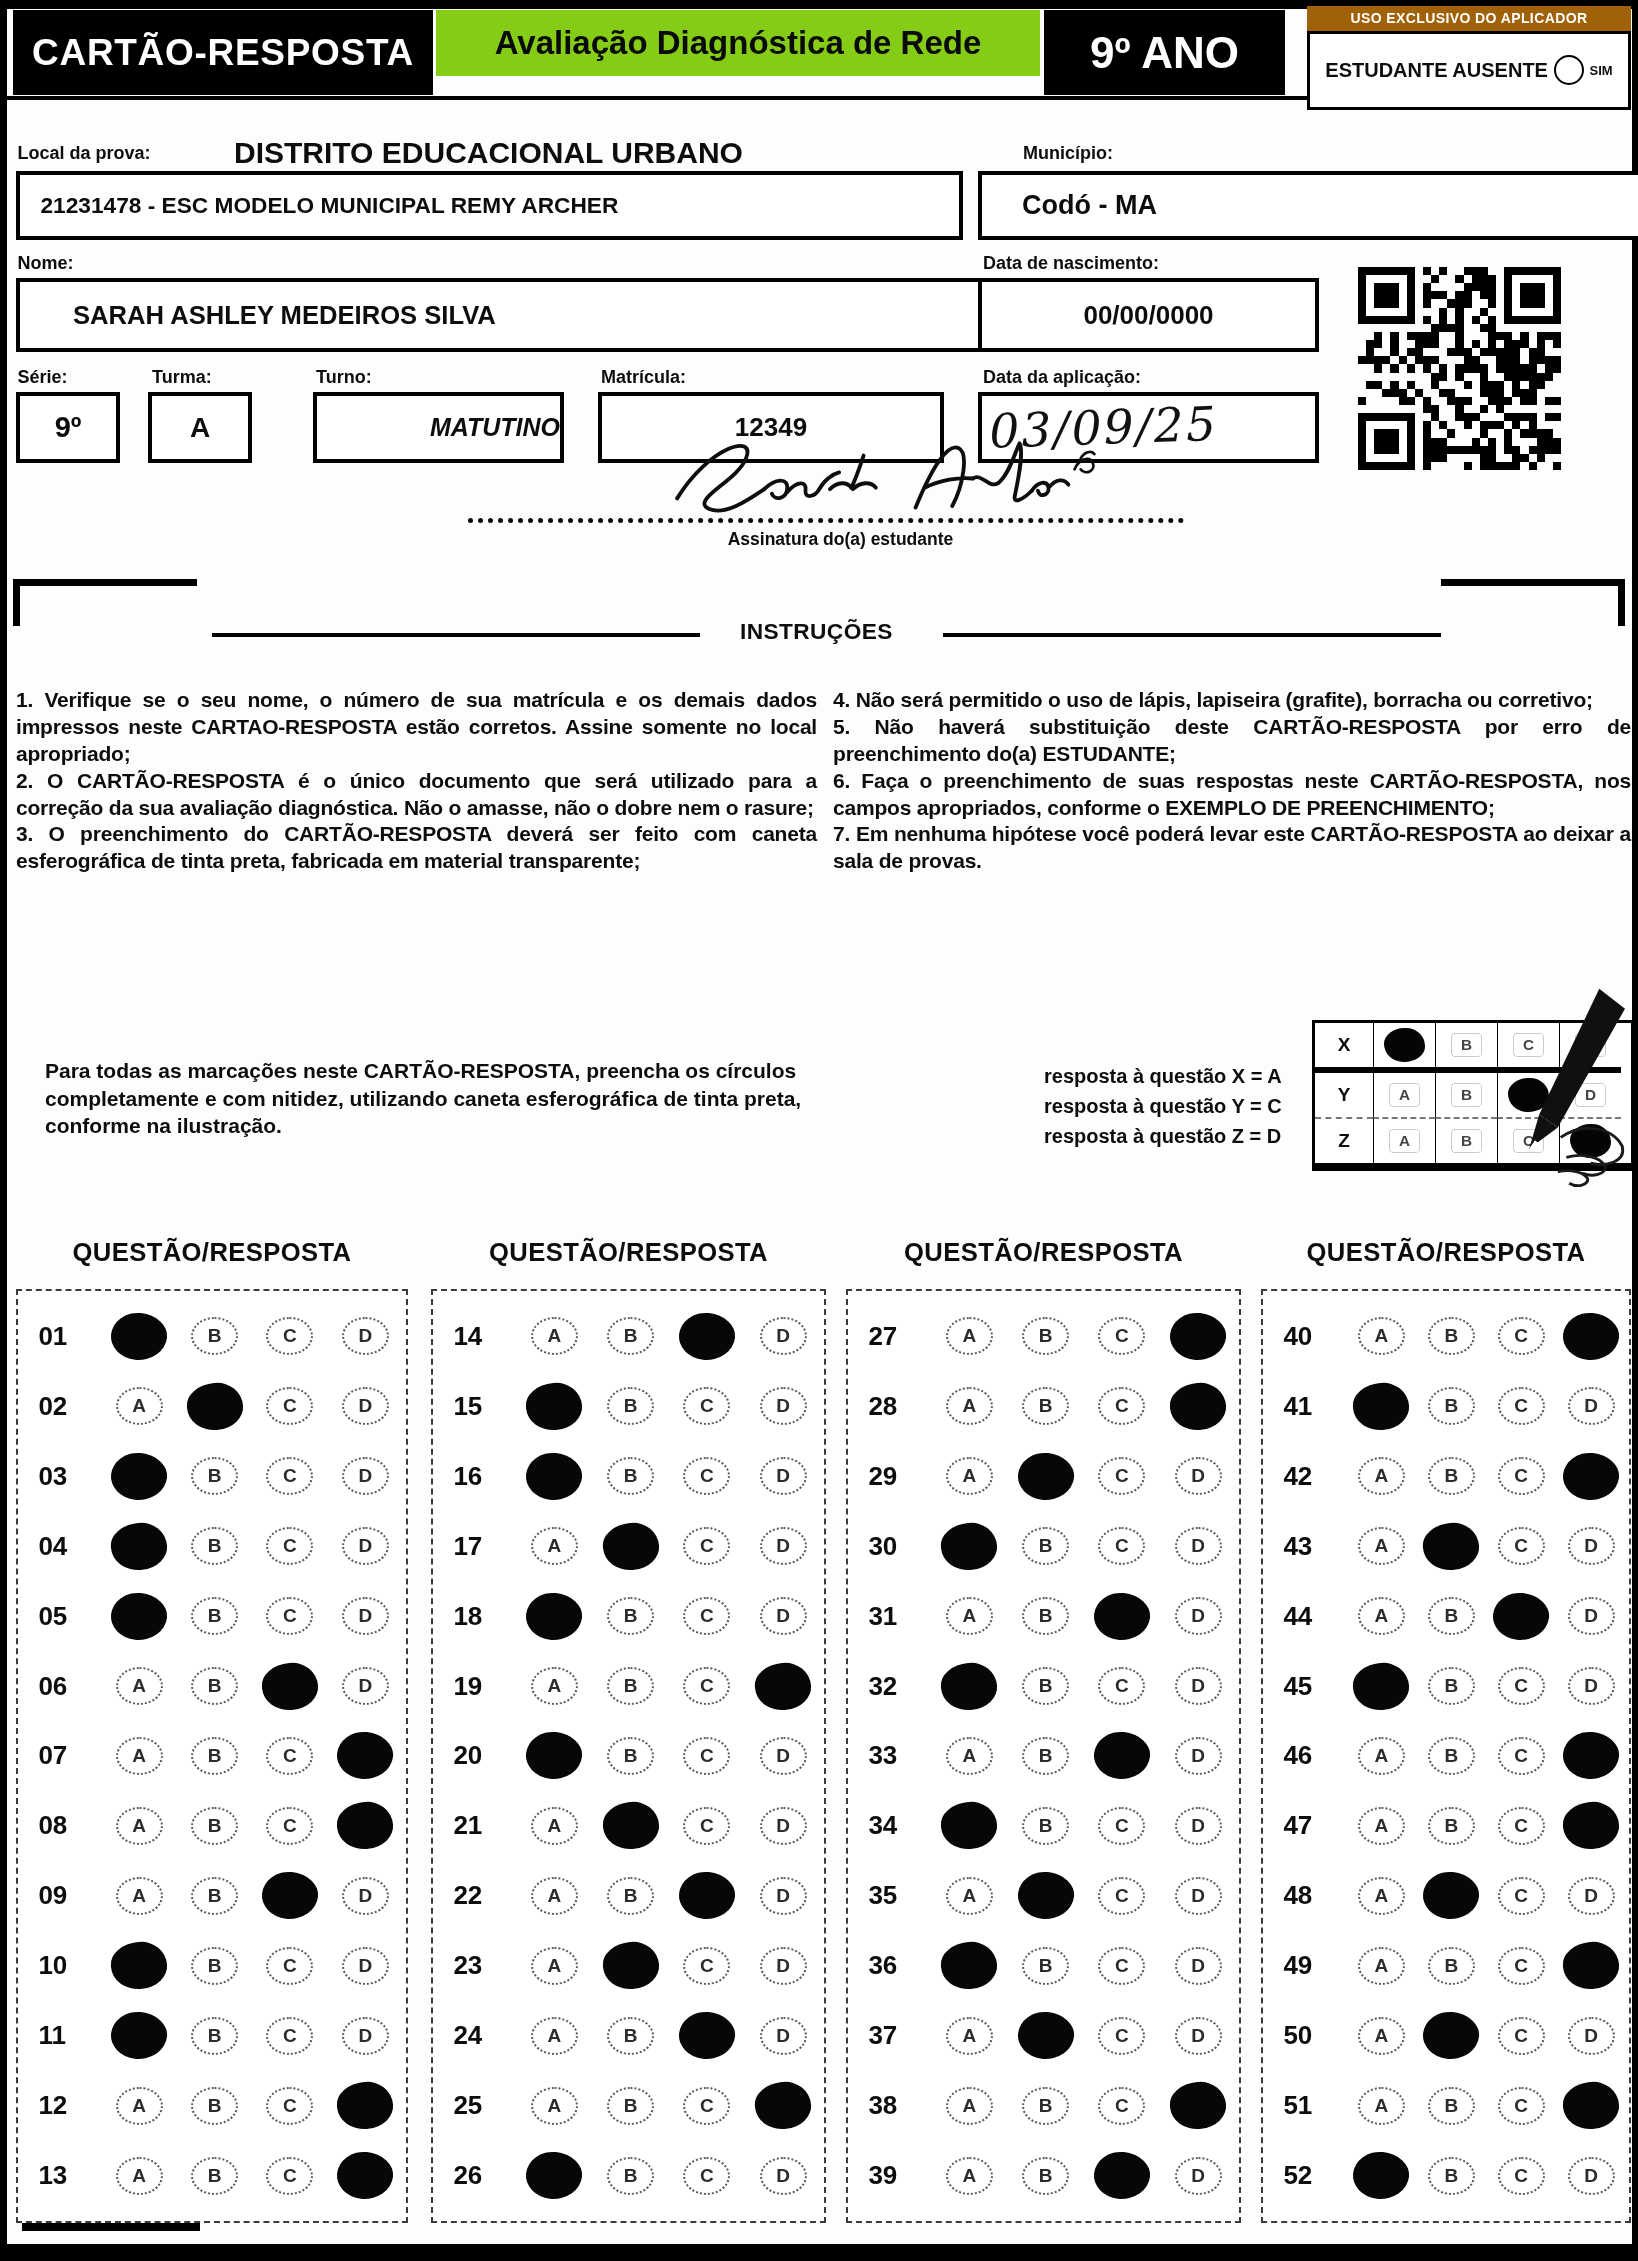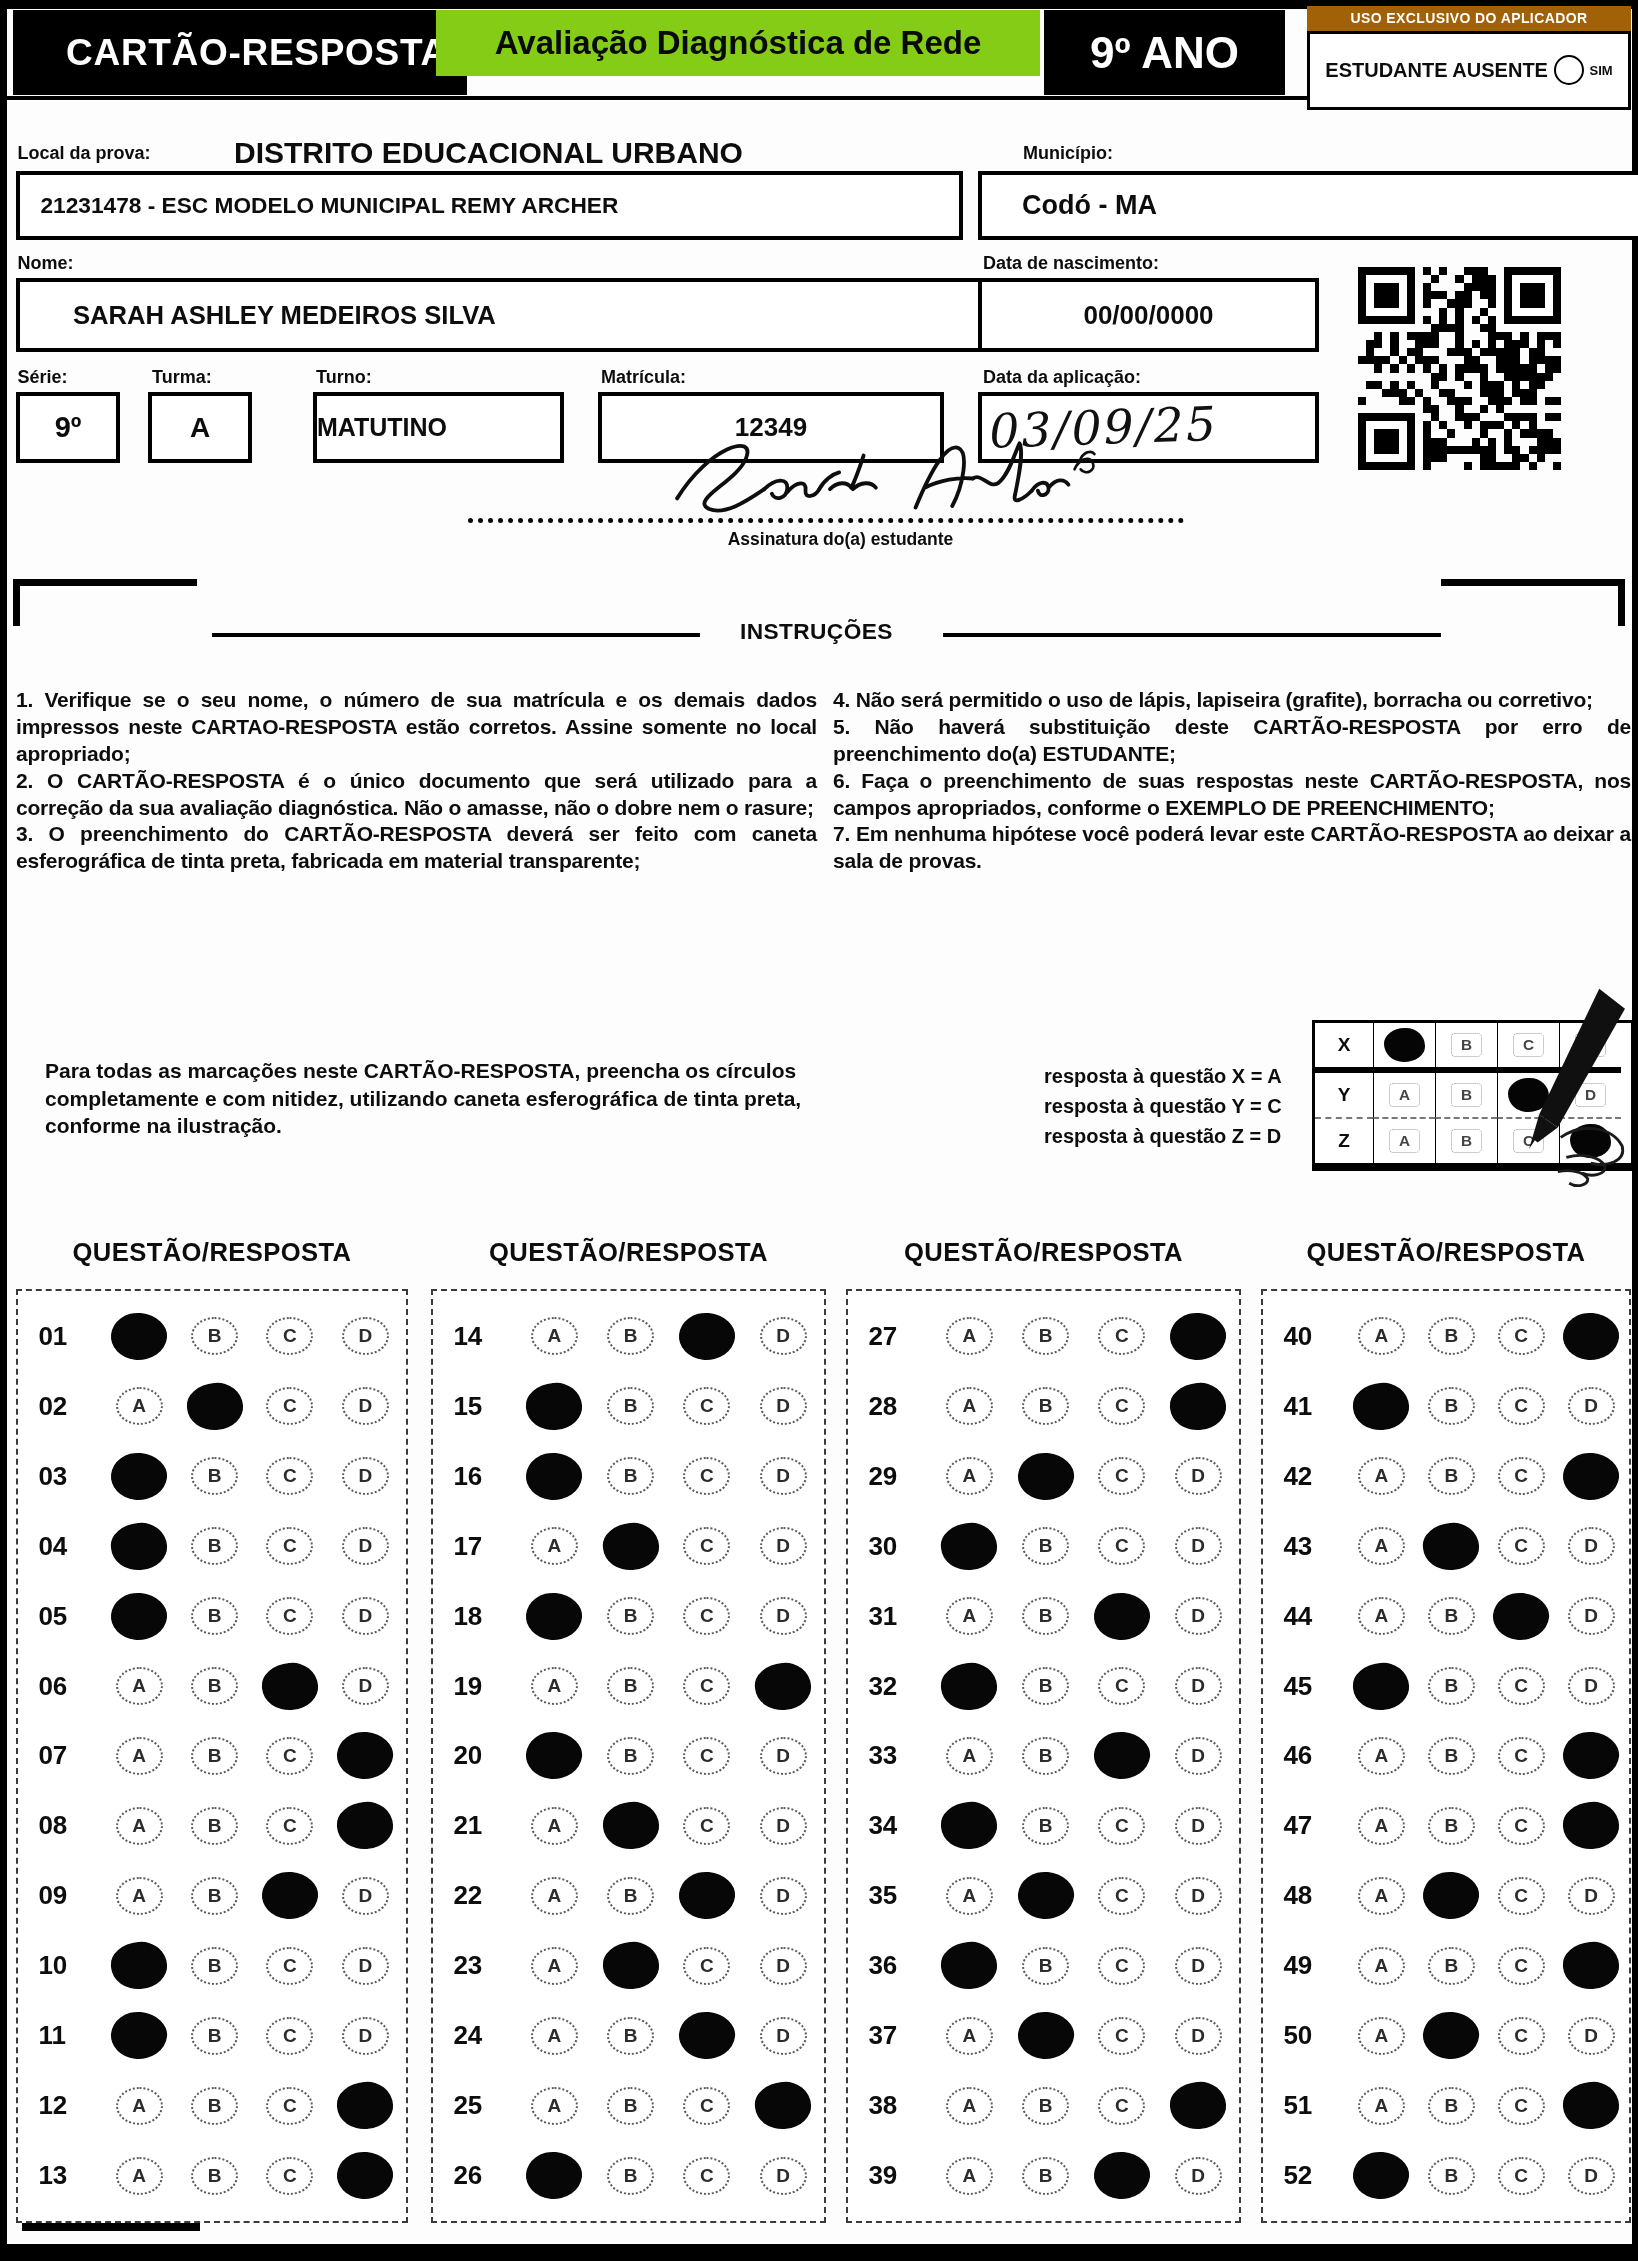--- a/index.html
+++ b/index.html
@@ -6,41 +6,41 @@
   #page{position:relative;width:1639px;height:2261px;background:#fdfdfd;overflow:hidden;
         font-family:"Liberation Sans",sans-serif;color:#0d0d0d;}
   .abs{position:absolute;}
   
   .frame-top{left:0;top:0;width:1639px;height:8.8px;background:#000;}
   .frame-left{left:0;top:0;width:7.3px;height:2261px;background:#000;}
   .frame-right{right:0;top:0;width:7.3px;height:2261px;background:#000;}
   .frame-bottom{left:0;bottom:0;width:1639px;height:17.5px;background:#000;}
   
   .hdr-black{background:#000;color:#fff;display:flex;align-items:center;justify-content:center;font-weight:bold;}
-  .hdr-cartao{left:13px;top:10.2px;width:420px;height:85px;font-size:37px;letter-spacing:0.7px;padding-left:34px;}
+  .hdr-cartao{left:13px;top:10.2px;width:420px;height:85px;font-size:37px;letter-spacing:0.7px;}
   .hdr-exam{left:436px;top:10.2px;width:604px;height:66px;background:#84cc16;color:#0a0a0a;display:flex;align-items:center;justify-content:center;font-weight:bold;font-size:33px;}
   .hdr-grade{left:1044px;top:10.2px;width:241px;height:85px;font-size:44px;}
   .hdr-underline{left:7.3px;top:96px;width:1624px;height:4.4px;background:#000;}
   .applicator{left:1307px;top:5.8px;width:324px;}
   .applicator-strip{height:25px;background:#a16207;color:#fff;font-weight:bold;font-size:14px;display:flex;align-items:center;justify-content:center;letter-spacing:0.4px;}
   .applicator-box{height:73px;border:3.7px solid #000;background:#fff;display:flex;align-items:center;justify-content:center;gap:5.8px;}
   .absent-label{font-size:20px;font-weight:bold;}
   .absent-circle{width:26px;height:26px;border:2.9px solid #000;border-radius:50%;}
   .absent-sim{font-size:13px;font-weight:bold;}
   
   .lbl{position:absolute;font-weight:bold;font-size:18px;}
   .val-big{position:absolute;font-weight:bold;font-size:30px;}
   .box{position:absolute;border:4.4px solid #000;background:#fff;display:flex;align-items:center;font-weight:bold;}
   .box-school{left:16px;top:171px;width:918px;height:61px;font-size:22.7px;padding-left:20.5px;}
   .box-municipio{left:978px;top:171px;width:649px;height:61px;font-size:27px;padding-left:40px;}
   .box-nome{left:16px;top:278px;width:918px;height:66px;font-size:25.6px;padding-left:53px;}
   .box-nasc{left:978px;top:278px;width:333px;height:66px;font-size:26px;justify-content:center;}
   .box-serie{left:16px;top:392px;width:96px;height:63px;font-size:29px;justify-content:center;}
   .box-turma{left:148px;top:392px;width:96px;height:63px;font-size:28px;justify-content:center;}
-  .box-turno{left:313px;top:392px;width:243px;height:63px;font-size:25px;justify-content:flex-start;}
+  .box-turno{left:313px;top:392px;width:243px;height:63px;font-size:25px;justify-content:flex-end;font-style:italic;}
   .box-matricula{left:598px;top:392px;width:338px;height:63px;font-size:26px;justify-content:center;}
   .box-aplicacao{left:978px;top:392px;width:333px;height:63px;overflow:visible;}
   .handwriting{font-family:"DejaVu Serif",serif;font-style:italic;font-weight:normal;font-size:47px;
                transform:rotate(-2deg);letter-spacing:2.2px;white-space:nowrap;padding-left:7.3px;color:#111;}
   #qr{left:1358px;top:267px;width:203px;height:203px;}
   
   .sig-line{left:468px;top:512px;width:716px;height:5.8px;border-bottom:5.8px dotted #0a0a0a;}
   .sig-svg{left:629px;top:425px;width:512px;height:107px;}
   .sig-label{left:614px;top:529px;width:453px;text-align:center;font-weight:bold;font-size:17.5px;}
   

